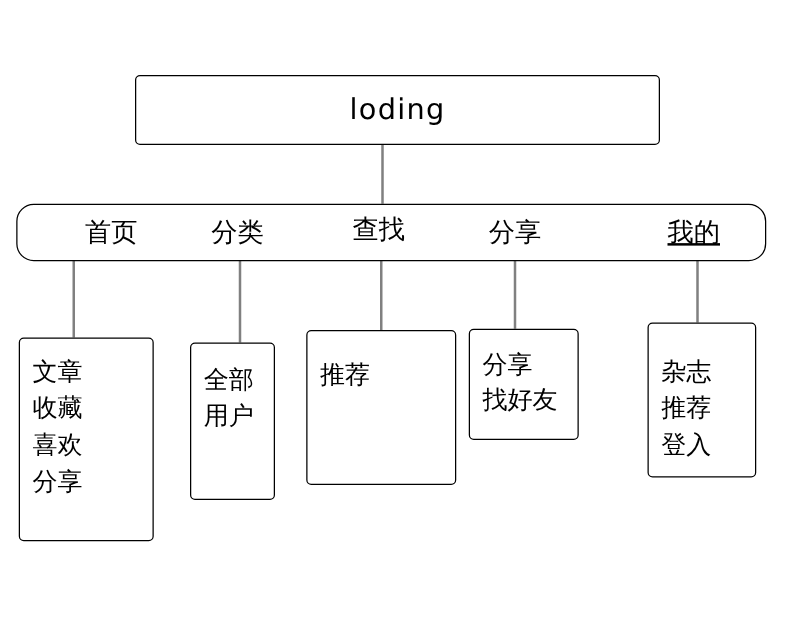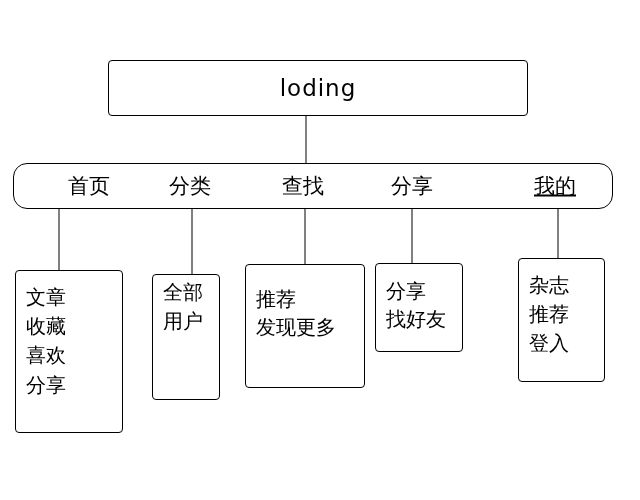--- a/index.html
+++ b/index.html
@@ -60,21 +60,21 @@
   .menu-item {
     position: absolute;
     top: 50%;
     transform: translateY(-50%);
     font-size: 21px;
     line-height: 1;
     white-space: nowrap;
   }
   #menu-item-0 { left: 22px; margin-left: 32px; }
   #menu-item-1 { left: 155px; }
-  #menu-item-2 { left: 268px; }
+  #menu-item-2 { left: 268px; font-family: Liberation Mono, monospace; }
   #menu-item-3 { left: 377px; }
   #menu-item-4 { left: 520px; text-decoration: underline; }
   
   .leaf {
     display: flex;
     flex-direction: column;
     justify-content: center;
     padding: 0 10px;
   }
   .leaf .leaf-line {
@@ -86,24 +86,24 @@
   #node-leaf-1 { left: 152px; top: 274px; width: 68px;  height: 126px; }
   #node-leaf-2 { left: 245px; top: 264px; width: 120px; height: 124px; }
   #node-leaf-3 { left: 375px; top: 263px; width: 88px;  height: 89px; }
   #node-leaf-4 { left: 518px; top: 258px; width: 87px;  height: 124px; }
   #node-leaf-0 .leaf-line,
   #node-leaf-1 .leaf-line,
   #node-leaf-4 .leaf-line { line-height: 1.46; }
   #node-leaf-2 .leaf-line,
   #node-leaf-3 .leaf-line { line-height: 1.40; }
   #node-leaf-0 { justify-content: flex-start; padding-top: 12px; }
-  #node-leaf-1 { justify-content: flex-start; padding-top: 3px; }
+  #node-leaf-1 { justify-content: flex-start; padding-top: 14px; }
   #node-leaf-2 { justify-content: flex-start; padding-top: 20px; }
   #node-leaf-3 { justify-content: flex-start; padding-top: 13px; }
-  #node-leaf-4 { justify-content: flex-start; padding-top: 12px; }
+  #node-leaf-4 { justify-content: flex-start; padding-top: 24px; }
 </style>
 </head>
 <body>
 
 <div id="diagram-canvas">
 
   <div class="connector" style="left:305px; top:116px; height:47px;"></div>
 
   <div class="connector" style="left:58px; top:196px; height:74px;"></div>
   <div class="connector" style="left:191px; top:200px; height:74px;"></div>
@@ -130,21 +130,20 @@
     <span class="leaf-line">分享</span>
   </div>
 
   <div class="node leaf" id="node-leaf-1">
     <span class="leaf-line">全部</span>
     <span class="leaf-line">用户</span>
   </div>
 
   <div class="node leaf" id="node-leaf-2">
     <span class="leaf-line">推荐</span>
-    <span class="leaf-line">发现更多</span>
   </div>
 
   <div class="node leaf" id="node-leaf-3">
     <span class="leaf-line">分享</span>
     <span class="leaf-line">找好友</span>
   </div>
 
   <div class="node leaf" id="node-leaf-4">
     <span class="leaf-line">杂志</span>
     <span class="leaf-line">推荐</span>

